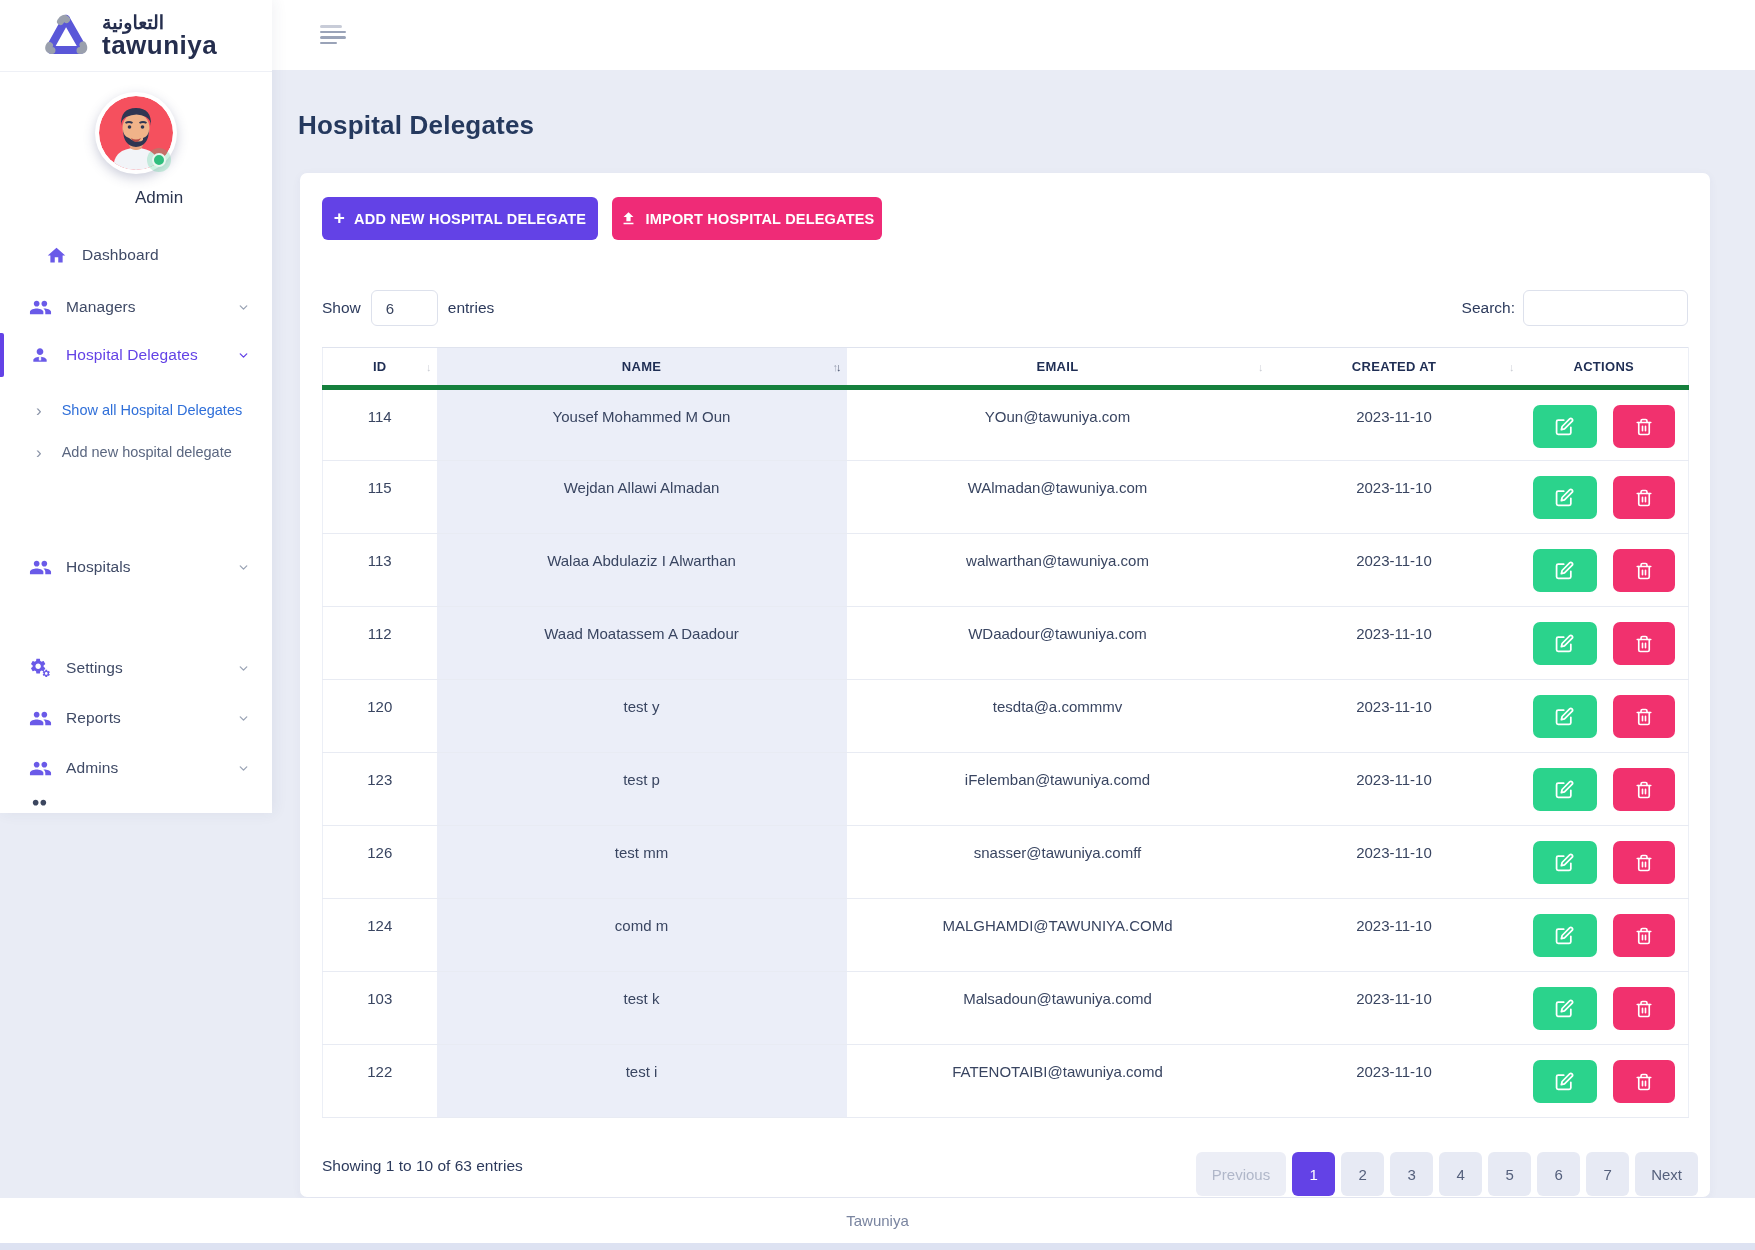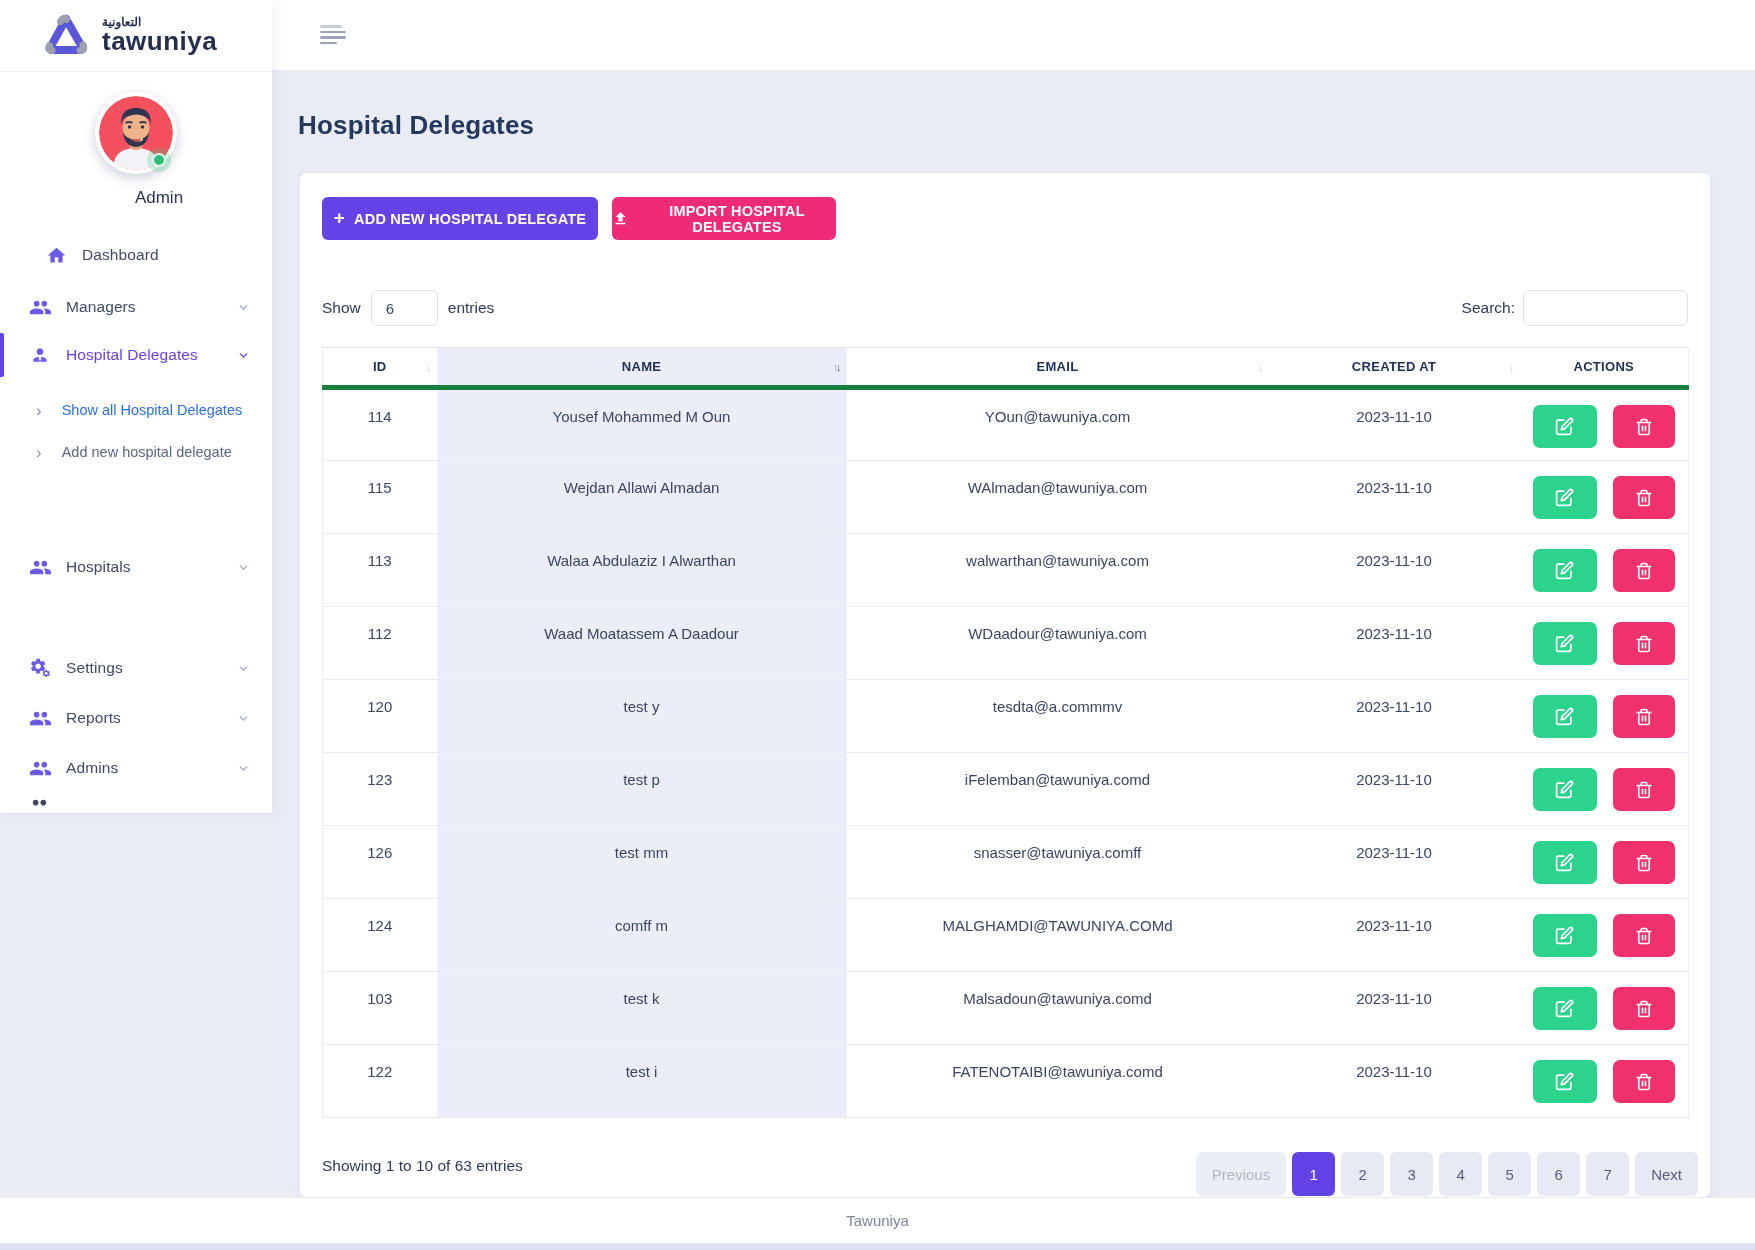--- a/index.html
+++ b/index.html
@@ -12,21 +12,21 @@
     color: #32405f;
   }
   
   .sidebar {
     position:absolute; left:0; top:0; width:272px; height:813px;
     background:#fff; z-index:3; box-shadow: 2px 0 14px rgba(45,55,100,.07);
     overflow:hidden;
   }
   .brand { height:72px; border-bottom:1px solid #eef0f6; display:flex; align-items:center; padding-left:42px; gap:12px; }
   .brand-text { display:flex; flex-direction:column; line-height:1.02; color:#252e4e; }
-  .brand-ar { font-size:12px; font-weight:bold; letter-spacing:1px; }
+  .brand-ar { font-size:19px; font-weight:bold; letter-spacing:1px; }
   .brand-en { font-size:26px; font-weight:bold; letter-spacing:.5px; }
   .profile { text-align:center; padding-top:20px; }
   .avatar-wrap { position:relative; width:82px; height:82px; margin:0 auto; }
   .avatar {
     width:82px; height:82px; border-radius:50%; background:#fff;
     box-shadow:0 4px 12px rgba(50,60,110,.25); padding:4px;
   }
   .avatar svg { border-radius:50%; display:block; }
   .status-halo {
     position:absolute; right:6px; bottom:2px; width:24px; height:24px; border-radius:50%;
@@ -70,21 +70,21 @@
   
   .page-title { position:absolute; left:298px; top:110px; font-size:26px; font-weight:600; color:#25395e; letter-spacing:.2px; z-index:1; }
   .card {
     position:absolute; left:300px; top:173px; width:1410px; height:1024px;
     background:#fff; border-radius:7px; box-shadow:0 2px 10px rgba(50,60,110,.05); z-index:1;
   }
   .btn { border:none; cursor:pointer; color:#fff; font-weight:bold; font-size:14.5px; letter-spacing:.2px;
          border-radius:6px; height:43px; display:inline-flex; align-items:center; justify-content:center; gap:9px;
          font-family:"Liberation Sans", sans-serif; }
   .btn-add { position:absolute; left:22px; top:24px; width:276px; background:var(--primary,#6342e6); }
-  .btn-import { position:absolute; left:312px; top:24px; width:224px; background:var(--pink,#ef2b77); }
+  .btn-import { position:absolute; left:312px; top:24px; width:270px; background:var(--pink,#ef2b77); }
   .btn .plus-glyph { font-size:19px; font-weight:bold; line-height:1; margin-top:-2px; }
   
   .controls-left { position:absolute; left:22px; top:117px; display:flex; align-items:center; gap:10px; font-size:15.5px; color:#2c3a5c; }
   .entries-select {
     width:67px; height:36px; border:1px solid #dde1ec; border-radius:6px; background:#fff;
     display:flex; align-items:center; padding-left:14px; font-size:15px; color:#3a4560; cursor:pointer;
   }
   .controls-right { position:absolute; right:22px; top:117px; display:flex; align-items:center; gap:8px; font-size:15.5px; color:#2c3a5c; }
   .search-input {
     width:165px; height:36px; border:1px solid #dde1ec; border-radius:6px; background:#fff;
@@ -530,21 +530,21 @@
                     <path d="M19 6v14a2 2 0 0 1-2 2H7a2 2 0 0 1-2-2V6"></path>
                     <path d="M10 11v6M14 11v6"></path>
                   </svg>
                 </span>
               </button>
             </div>
           </td>
         </tr>
         <tr>
           <td>124</td>
-          <td class="name-col-bg">comff m</td>
+          <td class="name-col-bg">comd m</td>
           <td>MALGHAMDI@TAWUNIYA.COMd</td>
           <td>2023-11-10</td>
           <td class="action-cell">
             <div class="action-btns">
               <button class="icon-btn edit-btn">
                 <span style="display:flex;">
                   <svg width="19" height="19" viewBox="0 0 24 24" fill="none" stroke="#fff" stroke-width="2.2" stroke-linecap="round" stroke-linejoin="round">
                     <path d="M11 4H4a2 2 0 0 0-2 2v14a2 2 0 0 0 2 2h14a2 2 0 0 0 2-2v-7"></path>
                     <path d="M18.5 2.5a2.12 2.12 0 0 1 3 3L12 15l-4 1 1-4 9.5-9.5z"></path>
                   </svg>

